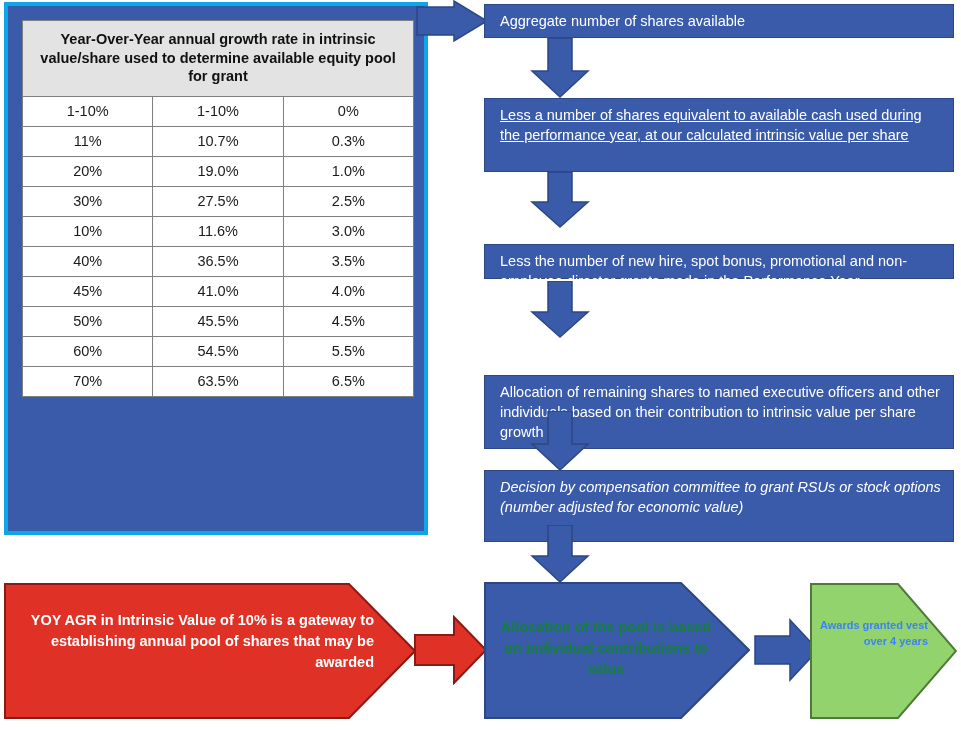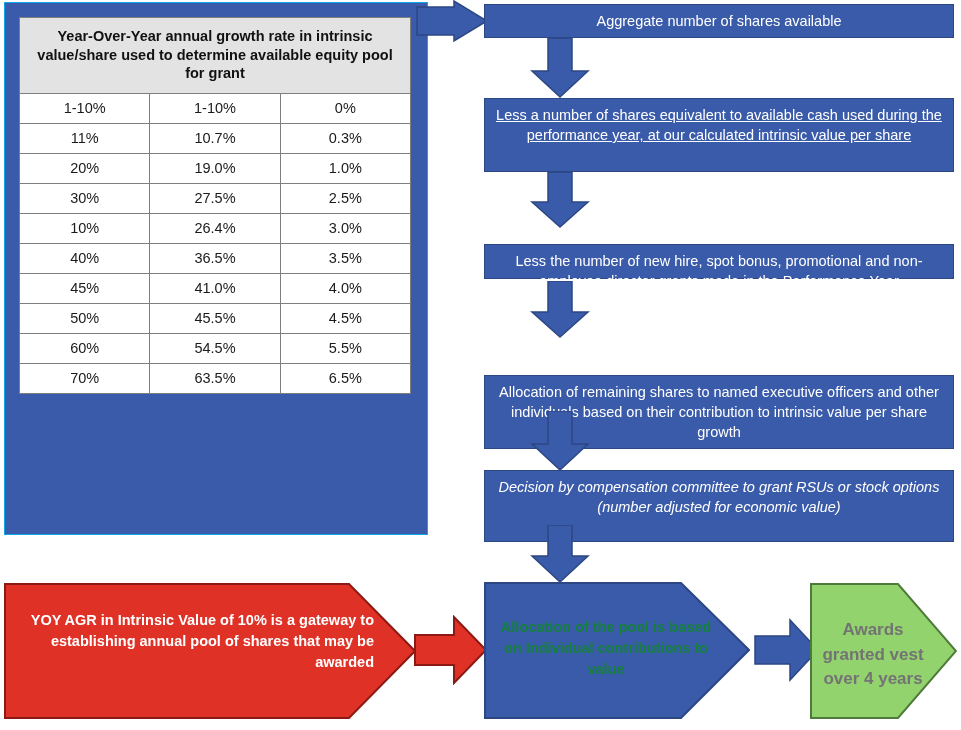--- a/index.html
+++ b/index.html
@@ -16,21 +16,21 @@
   }
 
   
   #table-panel {
     position: absolute;
     left: 4px;
     top: 2px;
     width: 424px;
     height: 533px;
     background: #3A5BA9;
-    border: 1px solid #0ea5e9;
+    border: 4px solid #0ea5e9;
     box-sizing: border-box;
     padding-left: 24px;
   }
   #growth-table {
     position: absolute;
     left: 14px;
     top: 14px;
     width: 392px;
     background: #ffffff;
     border: 1px solid #7F7F7F;
@@ -72,24 +72,23 @@
 
   
   .flowbox {
     position: absolute;
     background: #3A5BA9;
     border: 1px solid #2C4784;
     box-sizing: border-box;
     color: #ffffff;
     font-size: 14.5px;
     line-height: 1.38;
-    padding: 6px 9px 6px 9px;
+    padding: 6px 9px 6px 15px;
     left: 484px;
     width: 470px;
-    text-align: center;
   }
   #flow-box-1 { top: 4px;   height: 34px; }
   #flow-box-2 { top: 98px;  height: 74px; text-decoration: underline; }
   #flow-box-3 { top: 244px; height: 35px; }
   #flow-box-4 { top: 337px; height: 74px; margin-top: 38px; }
   #flow-box-5 { top: 470px; height: 72px; font-style: italic; }
 
   
   .arrow-svg { position: absolute; display: block; }
 
@@ -135,24 +134,24 @@
     left: 810px;
     top: 583px;
     width: 147px;
     height: 136px;
   }
   #bottom-green-label {
     position: absolute;
     left: 818px;
     top: 618px;
     width: 110px;
-    text-align: center;
-    color: #737373;
-    font-weight: bold;
-    font-size: 17px;
+    text-align: right;
+    color: #3b82f6;
+    font-weight: bold;
+    font-size: 11px;
     line-height: 1.45;
   }
 </style>
 </head>
 <body>
 
 <div id="table-panel">
   <table id="growth-table">
     <tbody>
       <tr>
@@ -173,21 +172,21 @@
         <td class="tbl-cell">19.0%</td>
         <td class="tbl-cell">1.0%</td>
       </tr>
       <tr>
         <td class="tbl-cell">30%</td>
         <td class="tbl-cell">27.5%</td>
         <td class="tbl-cell">2.5%</td>
       </tr>
       <tr>
         <td class="tbl-cell">10%</td>
-        <td class="tbl-cell">26.4%</td>
+        <td class="tbl-cell">11.6%</td>
         <td class="tbl-cell">3.0%</td>
       </tr>
       <tr>
         <td class="tbl-cell">40%</td>
         <td class="tbl-cell">36.5%</td>
         <td class="tbl-cell">3.5%</td>
       </tr>
       <tr>
         <td class="tbl-cell">45%</td>
         <td class="tbl-cell">41.0%</td>

